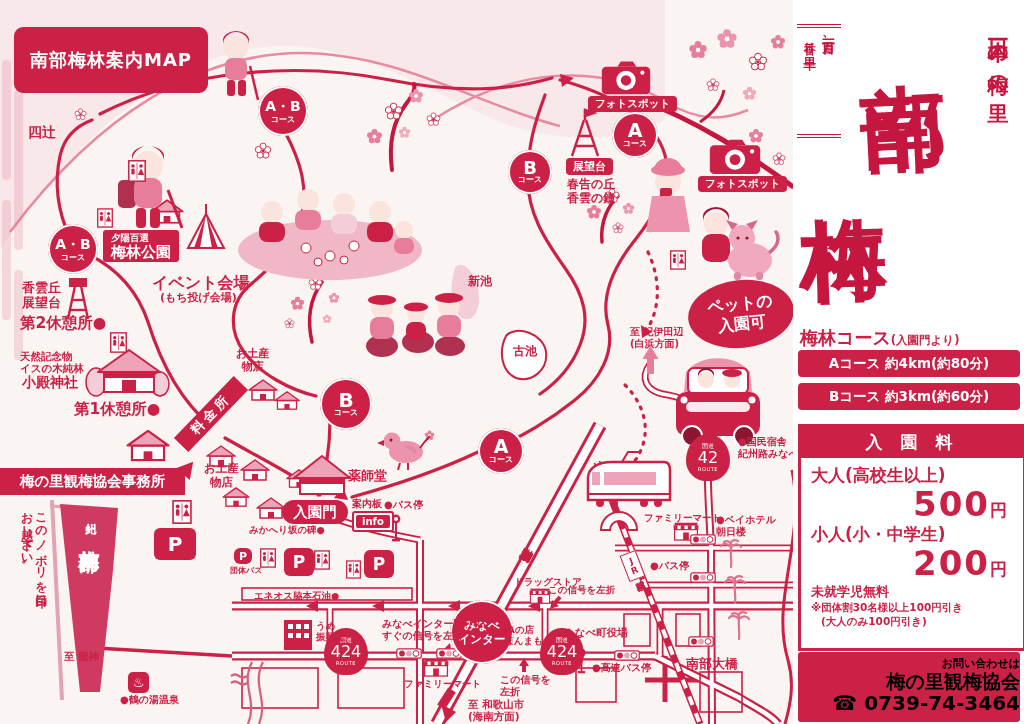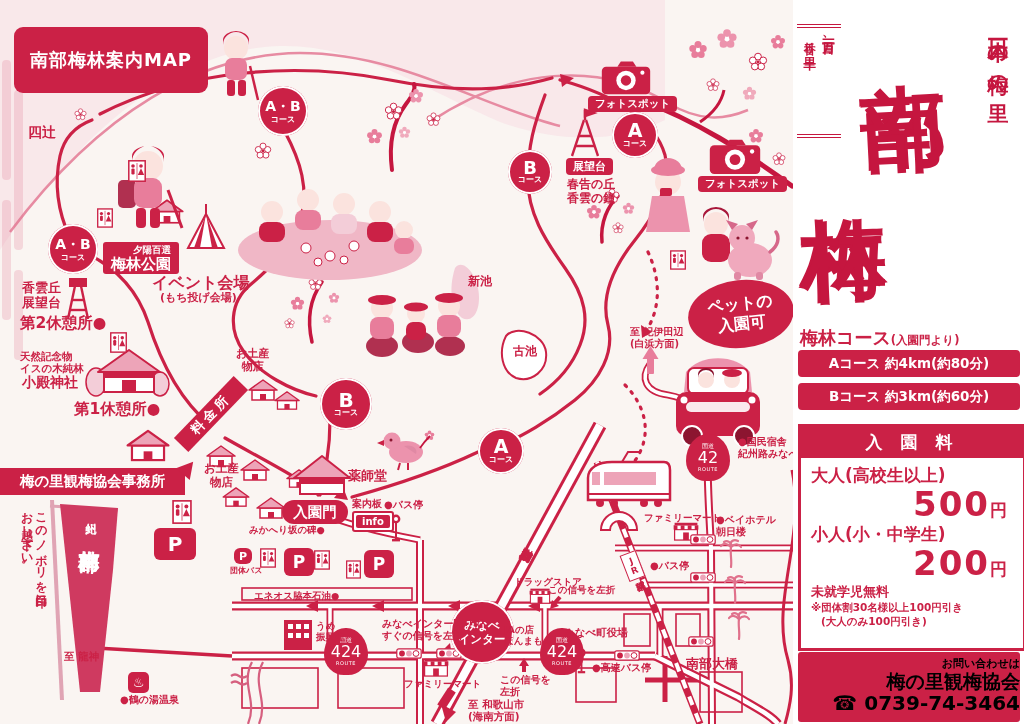--- a/index.html
+++ b/index.html
@@ -565,21 +565,21 @@
       <span class="rt-num">42</span>
       <span class="rt-bot">ROUTE</span>
     </div>
 
 <div class="lbl" style="left:28px;top:124px;font-size:14px;">四辻</div>
 <div class="abs box-red" style="left:588px;top:96px;font-size:10.5px;">フォトスポット</div>
 <div class="abs box-red" style="left:698px;top:176px;font-size:10.5px;">フォトスポット</div>
 <div class="abs box-red" style="left:566px;top:158px;font-size:11px;">展望台</div>
 <div class="lbl" style="left:567px;top:177px;font-size:12px;">春告の丘
 香雲の鐘</div>
-<div class="abs" style="left:103px;top:230px;background:var(--red);color:#fff;border-radius:3px;text-align:right;padding:2px 8px;margin-top:12px;">
+<div class="abs" style="left:103px;top:230px;background:var(--red);color:#fff;border-radius:3px;text-align:left;padding:2px 8px;">
   <div style="font-size:9.5px;font-weight:700;">夕陽百選</div>
   <div style="font-size:15px;font-weight:800;line-height:1;">梅林公園</div>
     </div>
 <div class="lbl" style="left:152px;top:274px;font-size:16px;">イベント会場</div>
 <div class="lbl" style="left:160px;top:292px;font-size:11px;">(もち投げ会場)</div>
 <div class="lbl" style="left:22px;top:280px;font-size:13px;">香雲丘
 展望台</div>
 <div class="lbl" style="left:20px;top:314px;font-size:15.5px;">第2休憩所●</div>
 <div class="lbl" style="left:20px;top:350px;font-size:10.5px;font-weight:600;">天然記念物
 イスの木純林</div>

